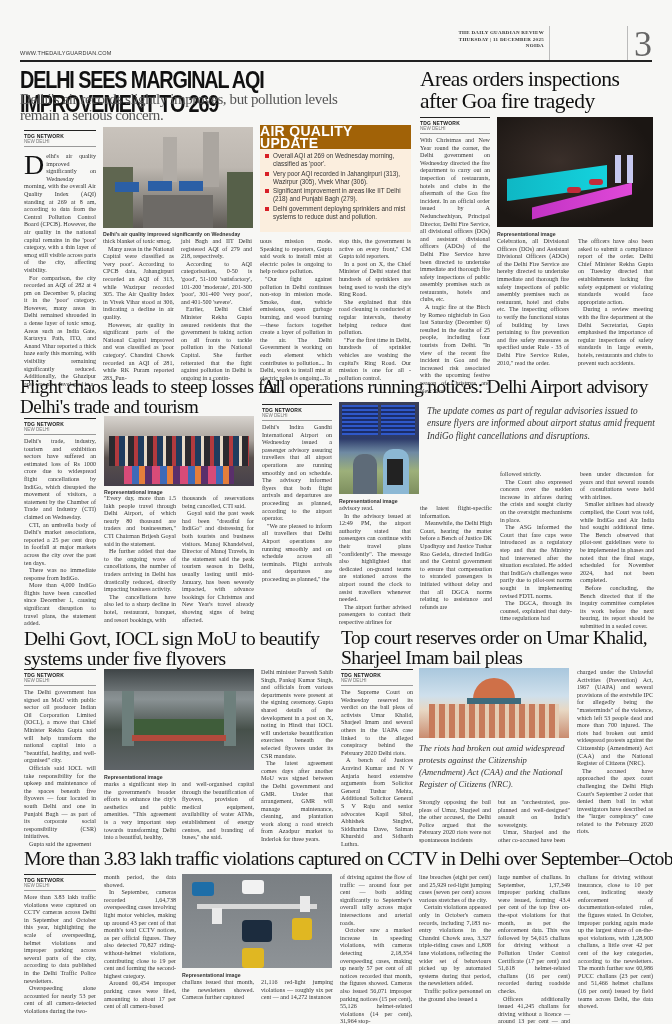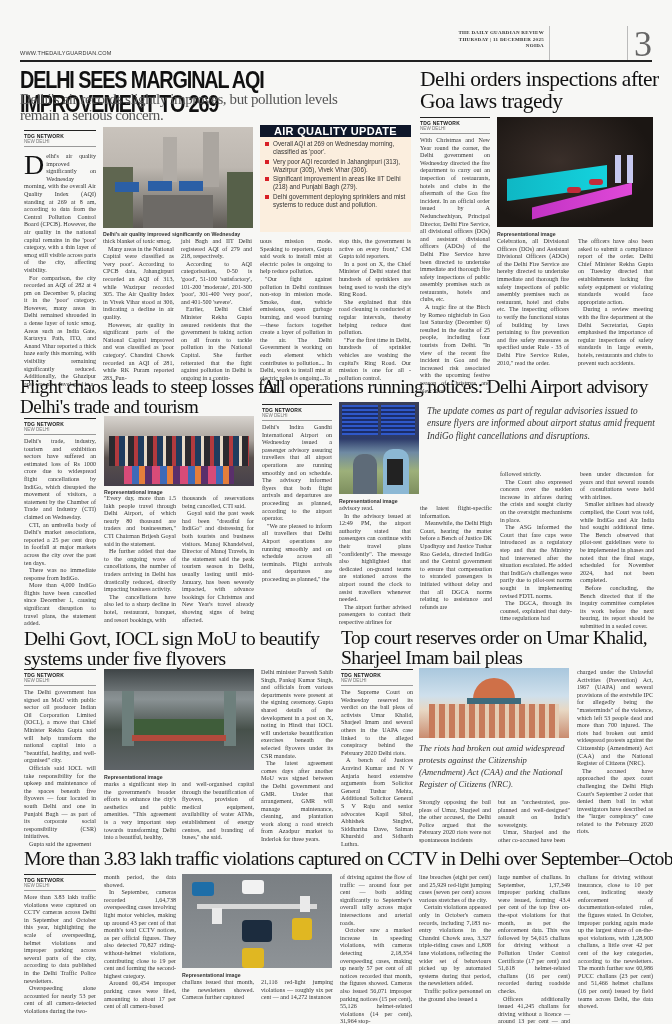--- a/index.html
+++ b/index.html
@@ -60,40 +60,40 @@
   <p>Many areas in the National Capital were classified as 'very poor'. According to CPCB data, Jahangirpuri recorded an AQI of 313, while Wazirpur recorded 305. The Air Quality Index in Vivek Vihar stood at 306, indicating a decline in air quality.</p>
   <p>However, air quality in significant parts of the National Capital improved and was classified as 'poor category'. Chandini Chowk recorded an AQI of 281, while RK Puram reported 283. Pun-</p>
 </div>
 <div class="abs body-text" style="left:181px; top:238px; width:71px;">
   <p class="first">jabi Bagh and IIT Delhi registered AQI of 279 and 218, respectively.</p>
   <p>According to AQI categorisation, 0-50 is 'good', 51-100 'satisfactory', 101-200 'moderate', 201-300 'poor', 301-400 'very poor', and 401-500 'severe'.</p>
   <p>Earlier, Delhi Chief Minister Rekha Gupta assured residents that the government is taking action on all fronts to tackle pollution in the National Capital. She further reiterated that the fight against pollution in Delhi is ongoing in a contin-</p>
 </div>
 
 <div class="abs" style="left:260px; top:125px; width:151px; height:107px; background:#fbeede;">
-  <div style="background:#0f172a; color:#fff; font-family:'Liberation Sans',sans-serif; font-weight:bold; font-size:11px; line-height:12px; text-align:center; letter-spacing:.3px;">AIR QUALITY UPDATE</div>
+  <div style="background:#a16207; color:#fff; font-family:'Liberation Sans',sans-serif; font-weight:bold; font-size:14px; line-height:12px; text-align:left; letter-spacing:.3px;">AIR QUALITY UPDATE</div>
   <ul style="list-style:none; padding:3px 4px 0 5px; font-family:'Liberation Sans',sans-serif; font-size:6.3px; line-height:8.3px; color:#333;">
     <li style="position:relative; padding-left:8px; margin-bottom:1px;"><span style="position:absolute; left:0; top:2px; width:4px; height:4px; background:#d81f26;"></span><span>Overall AQI at 269 on Wednesday morning, classified as 'poor'.</span></li>
     <li style="position:relative; padding-left:8px; margin-bottom:1px;"><span style="position:absolute; left:0; top:2px; width:4px; height:4px; background:#d81f26;"></span><span>Very poor AQI recorded in Jahangirpuri (313), Wazirpur (305), Vivek Vihar (306).</span></li>
     <li style="position:relative; padding-left:8px; margin-bottom:1px;"><span style="position:absolute; left:0; top:2px; width:4px; height:4px; background:#d81f26;"></span><span>Significant improvement in areas like IIT Delhi (218) and Punjabi Bagh (279).</span></li>
     <li style="position:relative; padding-left:8px;"><span style="position:absolute; left:0; top:2px; width:4px; height:4px; background:#d81f26;"></span><span>Delhi government deploying sprinklers and mist systems to reduce dust and pollution.</span></li>
   </ul>
 </div>
 <div class="abs body-text" style="left:260px; top:238px; width:72px;">
   <p class="first">uous mission mode. Speaking to reporters, Gupta said work to install mist at electric poles is ongoing to help reduce pollution.</p>
   <p>"Our fight against pollution in Delhi continues non-stop in mission mode. Smoke, dust, vehicle emissions, open garbage burning, and wood burning—these factors together create a layer of pollution in the air. The Delhi Government is working on each element which contributes to pollution.... In Delhi, work to install mist at electric poles is ongoing...To</p>
 </div>
 <div class="abs body-text" style="left:339px; top:238px; width:72px;">
   <p class="first">stop this, the government is active on every front," CM Gupta told reporters.</p>
   <p>In a post on X, the Chief Minister of Delhi stated that hundreds of sprinklers are being used to wash the city's Ring Road.</p>
   <p>She explained that this road cleaning is conducted at regular intervals, thereby helping reduce dust pollution.</p>
   <p>"For the first time in Delhi, hundreds of sprinkler vehicles are washing the capital's Ring Road. Our mission is one for all - pollution control.</p>
 </div>
 
-<div class="abs headline" style="left:420px; top:68px; width:240px; font-size:21.5px; line-height:22px;">Delhi orders inspections after Goa laws tragedy</div>
+<div class="abs headline" style="left:420px; top:68px; width:240px; font-size:21.5px; line-height:22px;">Areas orders inspections after Goa fire tragedy</div>
 <div class="abs" style="left:420px; top:117px; width:70px;">
   <div class="byline-net">TDG NETWORK</div>
   <div class="byline-loc" style="margin-bottom:3px;">NEW DELHI</div>
   <div class="body-text">
     <p class="first">With Christmas and New Year round the corner, the Delhi government on Wednesday directed the fire department to carry out an inspection of restaurants, hotels and clubs in the aftermath of the Goa fire incident. In an official order issued by A Nedunchezhiyan, Principal Director, Delhi Fire Service, all divisional officers (DOs) and assistant divisional officers (ADOs) of the Delhi Fire Service have been directed to undertake immediate and thorough fire safety inspections of public assembly premises such as restaurants, hotels and clubs, etc.</p>
     <p>A tragic fire at the Birch by Romeo nightclub in Goa last Saturday (December 6) resulted in the deaths of 25 people, including four tourists from Delhi. "In view of the recent fire incident in Goa and the increased risk associated with the upcoming festive season of Christmas and New Year</p>
   </div>
 </div>
 <div class="abs photo" style="left:497px; top:117px; width:156px; height:110px; background:radial-gradient(ellipse at 40% 40%, #3a2f2a 0%, #1b1613 70%);">
   <div class="abs" style="left:10px; top:55px; width:100px; height:22px; background:linear-gradient(90deg,#0fb7c4,#14d3de); transform:skewY(-8deg);"></div>

